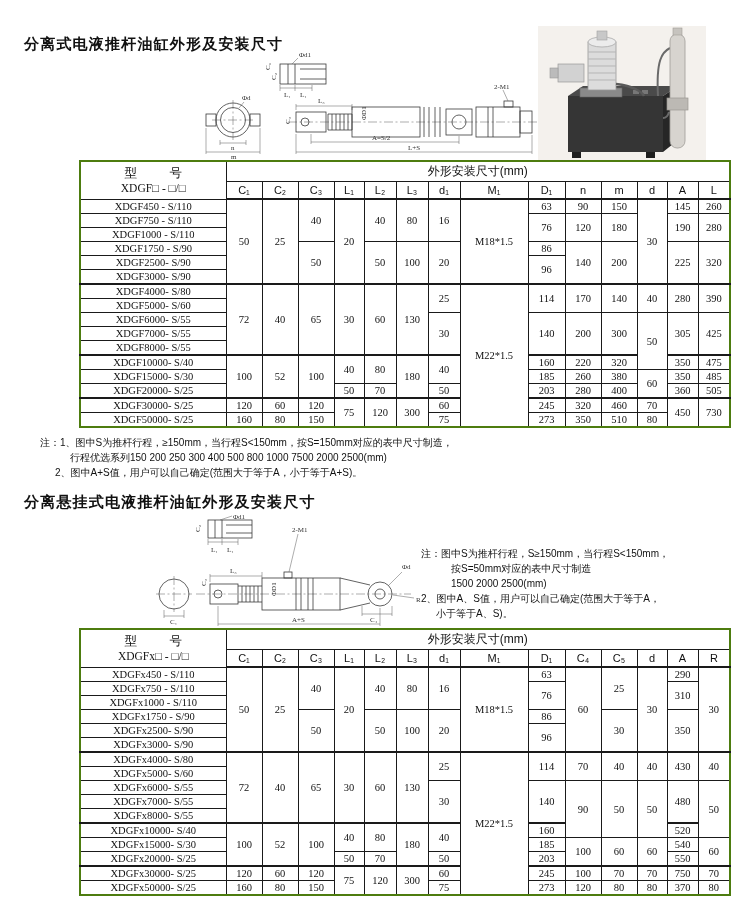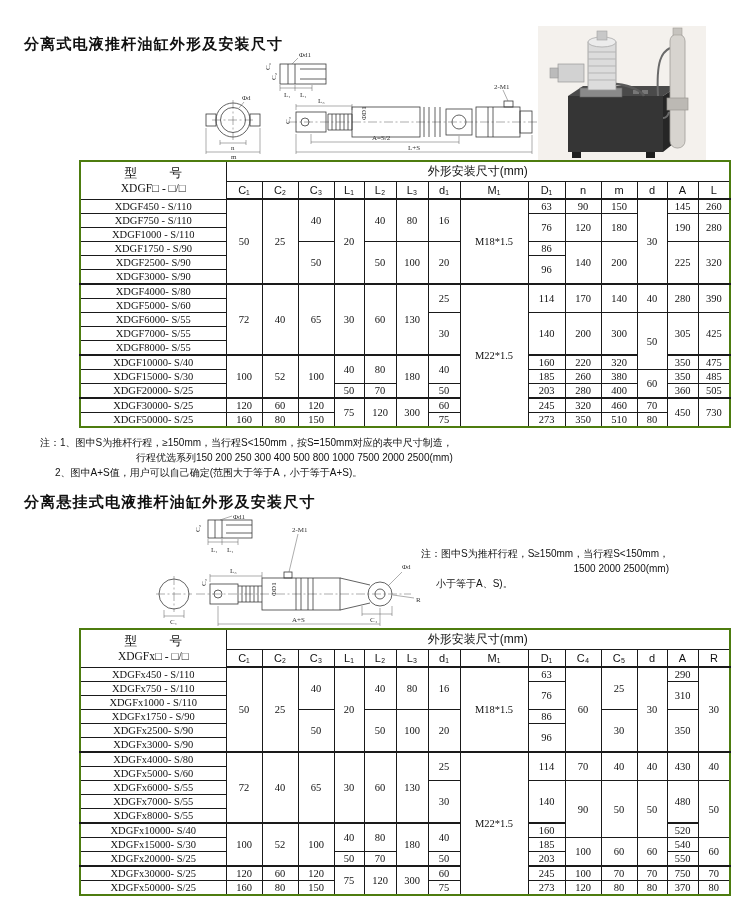--- a/index.html
+++ b/index.html
@@ -6,21 +6,21 @@
   body{width:740px;height:908px;background:#ffffff;position:relative;
        font-family:"Liberation Sans",sans-serif;color:#111;overflow:hidden;}
   .title{position:absolute;left:24px;margin:0;font-size:15px;font-weight:bold;
          letter-spacing:1.2px;white-space:nowrap;text-align:center;}
   #title1{top:35px;}
   #title2{top:493px;}
   .notes{position:absolute;font-size:10px;line-height:1.5;white-space:nowrap;}
   #notes1{left:40px;top:435px;}
   #notes2{left:421px;top:546px;}
   .ind1{padding-left:15px;}
-  .ind2{padding-left:30px;text-align:right;}
+  .ind2{padding-left:30px;}
   table{position:absolute;left:55px;border-collapse:collapse;table-layout:fixed;
         width:650px;border:2px solid #4d7c0f;background:#fff;margin-left:24px;}
   #t1{top:160px;}
   #t2{top:628px;}
   th,td{border:1px solid #1a1a1a;text-align:center;padding:0;overflow:hidden;white-space:nowrap;}
   thead th{font-weight:normal;}
   .model-h{font-size:12.5px;line-height:1.3;}
   .model-h .mh1{letter-spacing:10px;padding-left:10px;}
   .model-h .mh2{font-family:"Liberation Serif",serif;font-size:11.5px;}
   .dims-h{font-size:12px;height:19px;}
@@ -432,21 +432,23 @@
   <text x="126" y="82" transform="rotate(-90 128 80)">ΦD1</text>
   <text x="146" y="18">2-M1</text>
   <text x="256" y="55">Φd</text>
   <text x="270" y="88">R</text>
   <text x="224" y="108">C₄</text>
   <text x="146" y="108">A+S</text>
 </svg>
 
 <div id="notes2" class="notes">
   <div>注：图中S为推杆行程，S≥150mm，当行程S&lt;150mm，</div>
+  <div class="ind2">按S=50mm对应的表中尺寸制造</div>
   <div class="ind2">1500 2000 2500(mm)</div>
+  <div>2、图中A、S值，用户可以自己确定(范围大于等于A，</div>
   <div class="ind1">小于等于A、S)。</div>
 </div>
 
 <table id="t2">
   <colgroup>
     <col style="width:146px">
       <col style="width:36px">
       <col style="width:36px">
       <col style="width:36px">
     <col style="width:30px">

